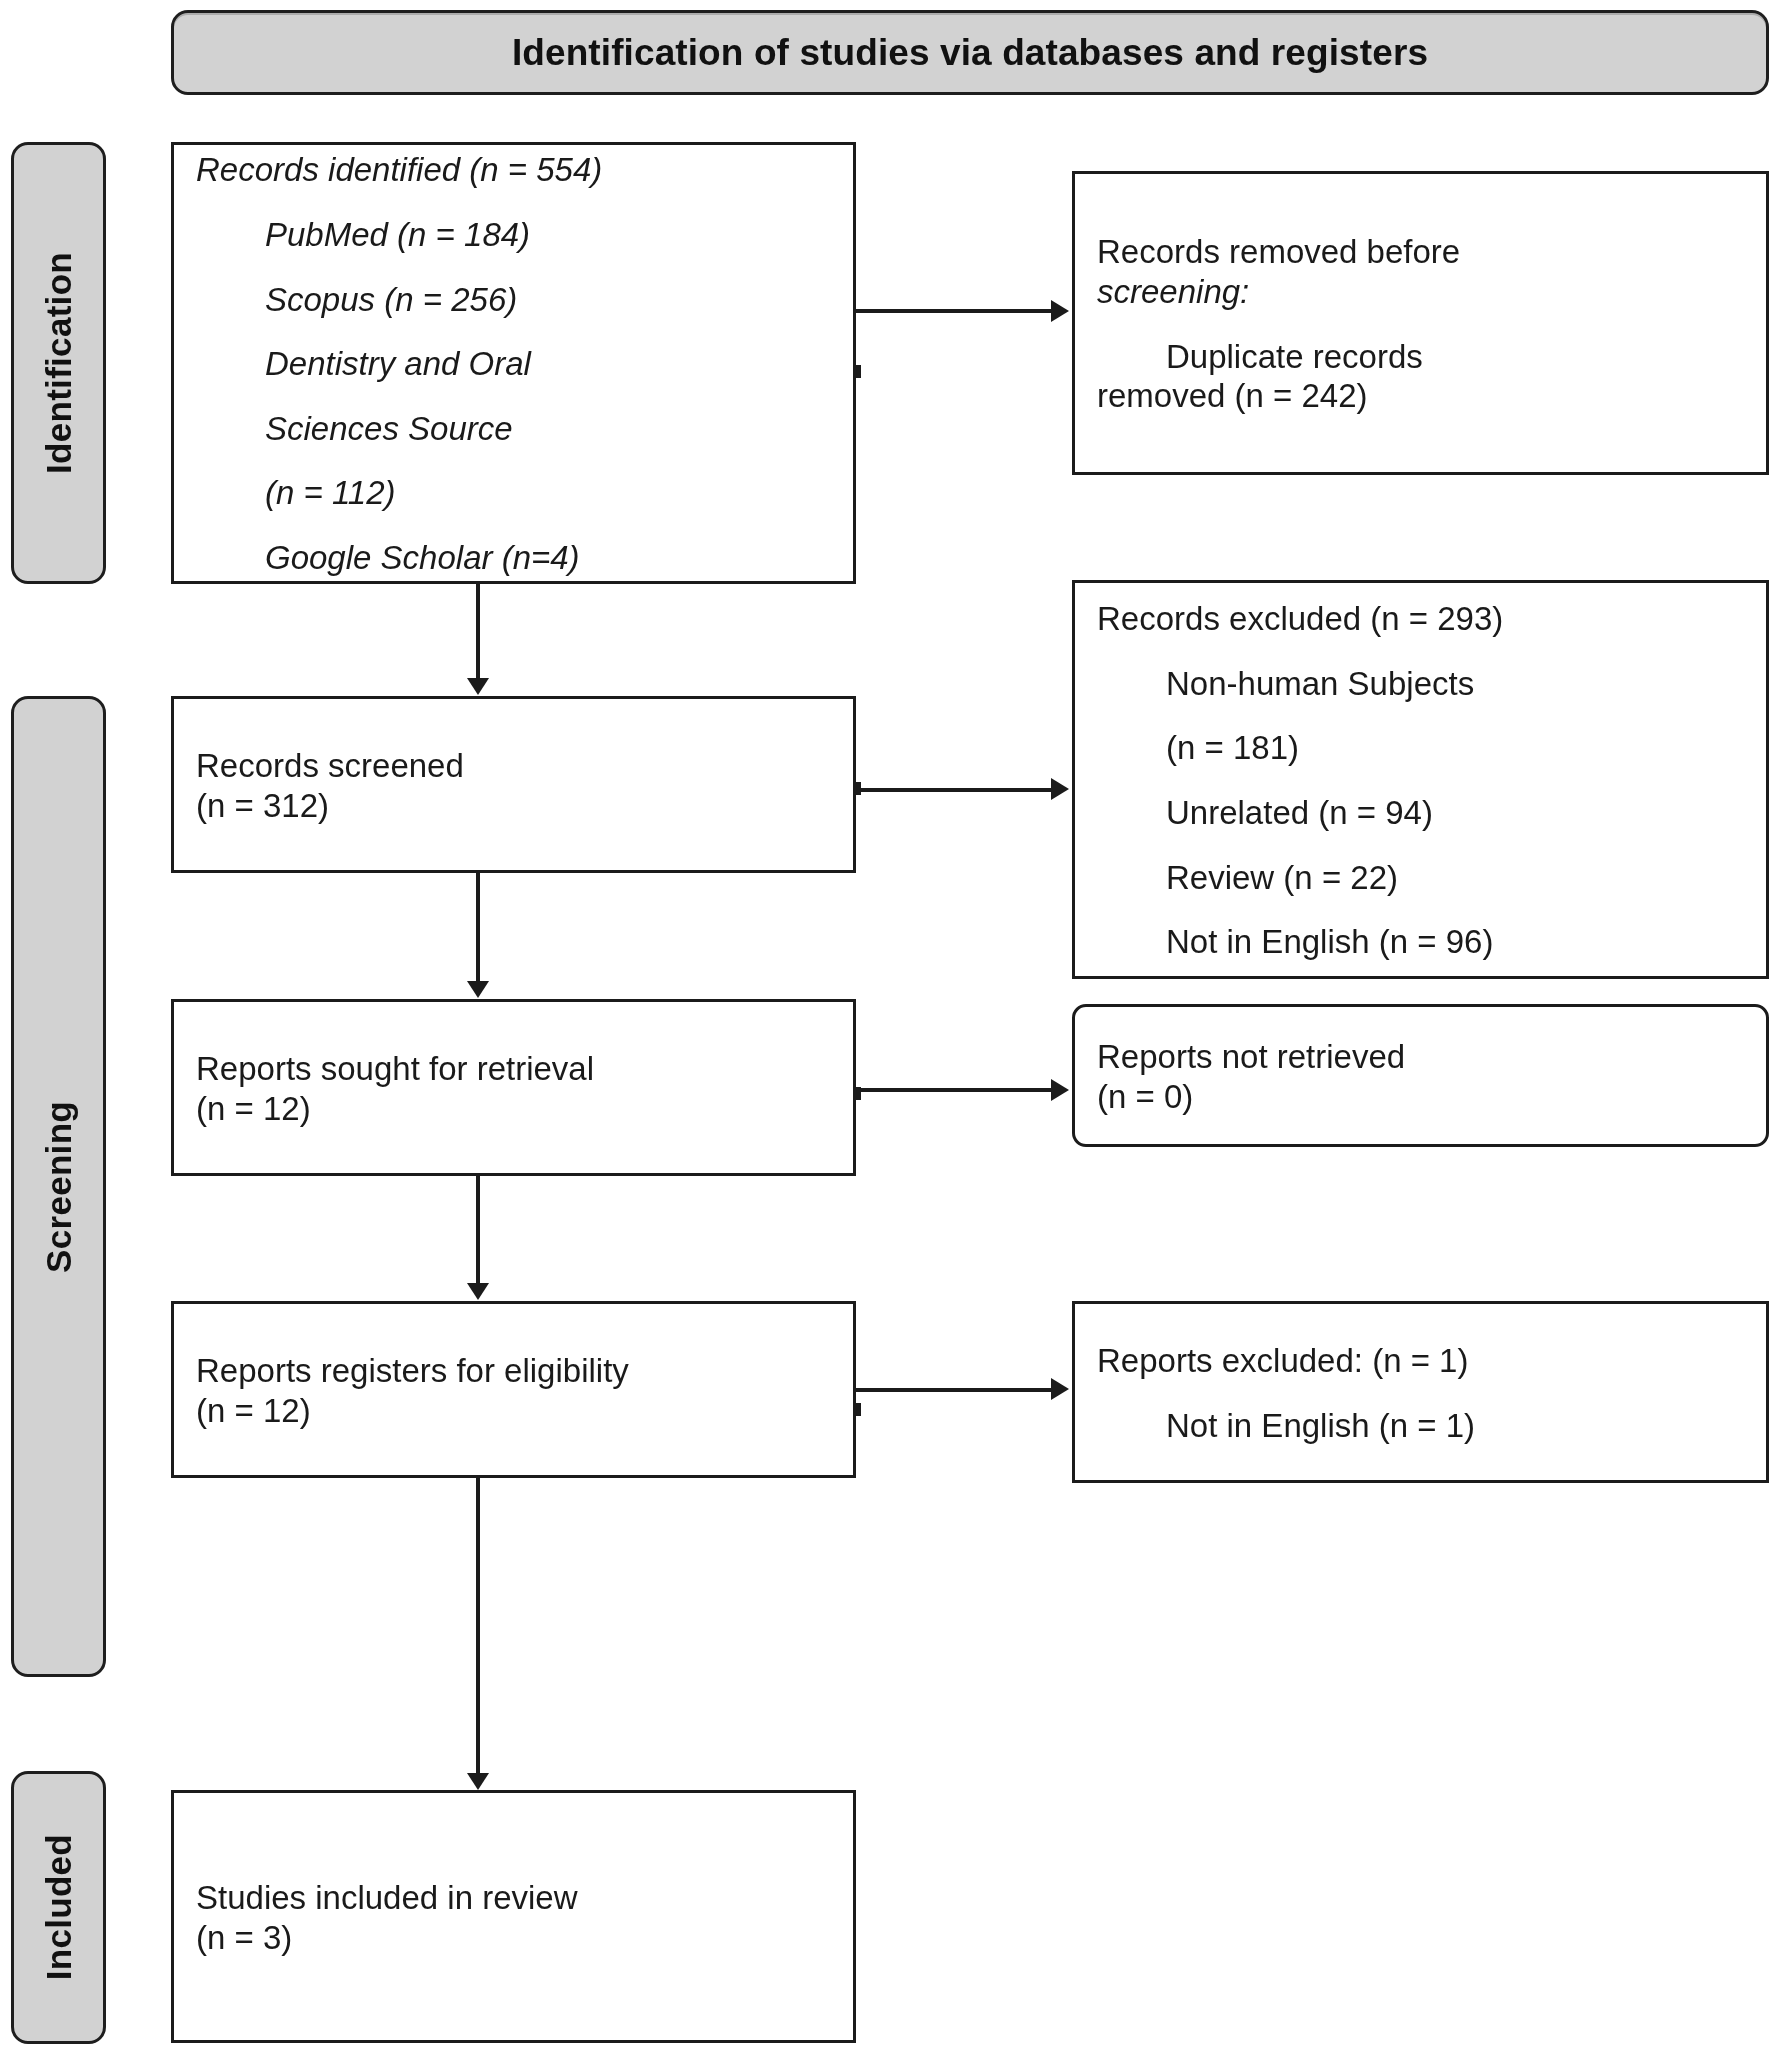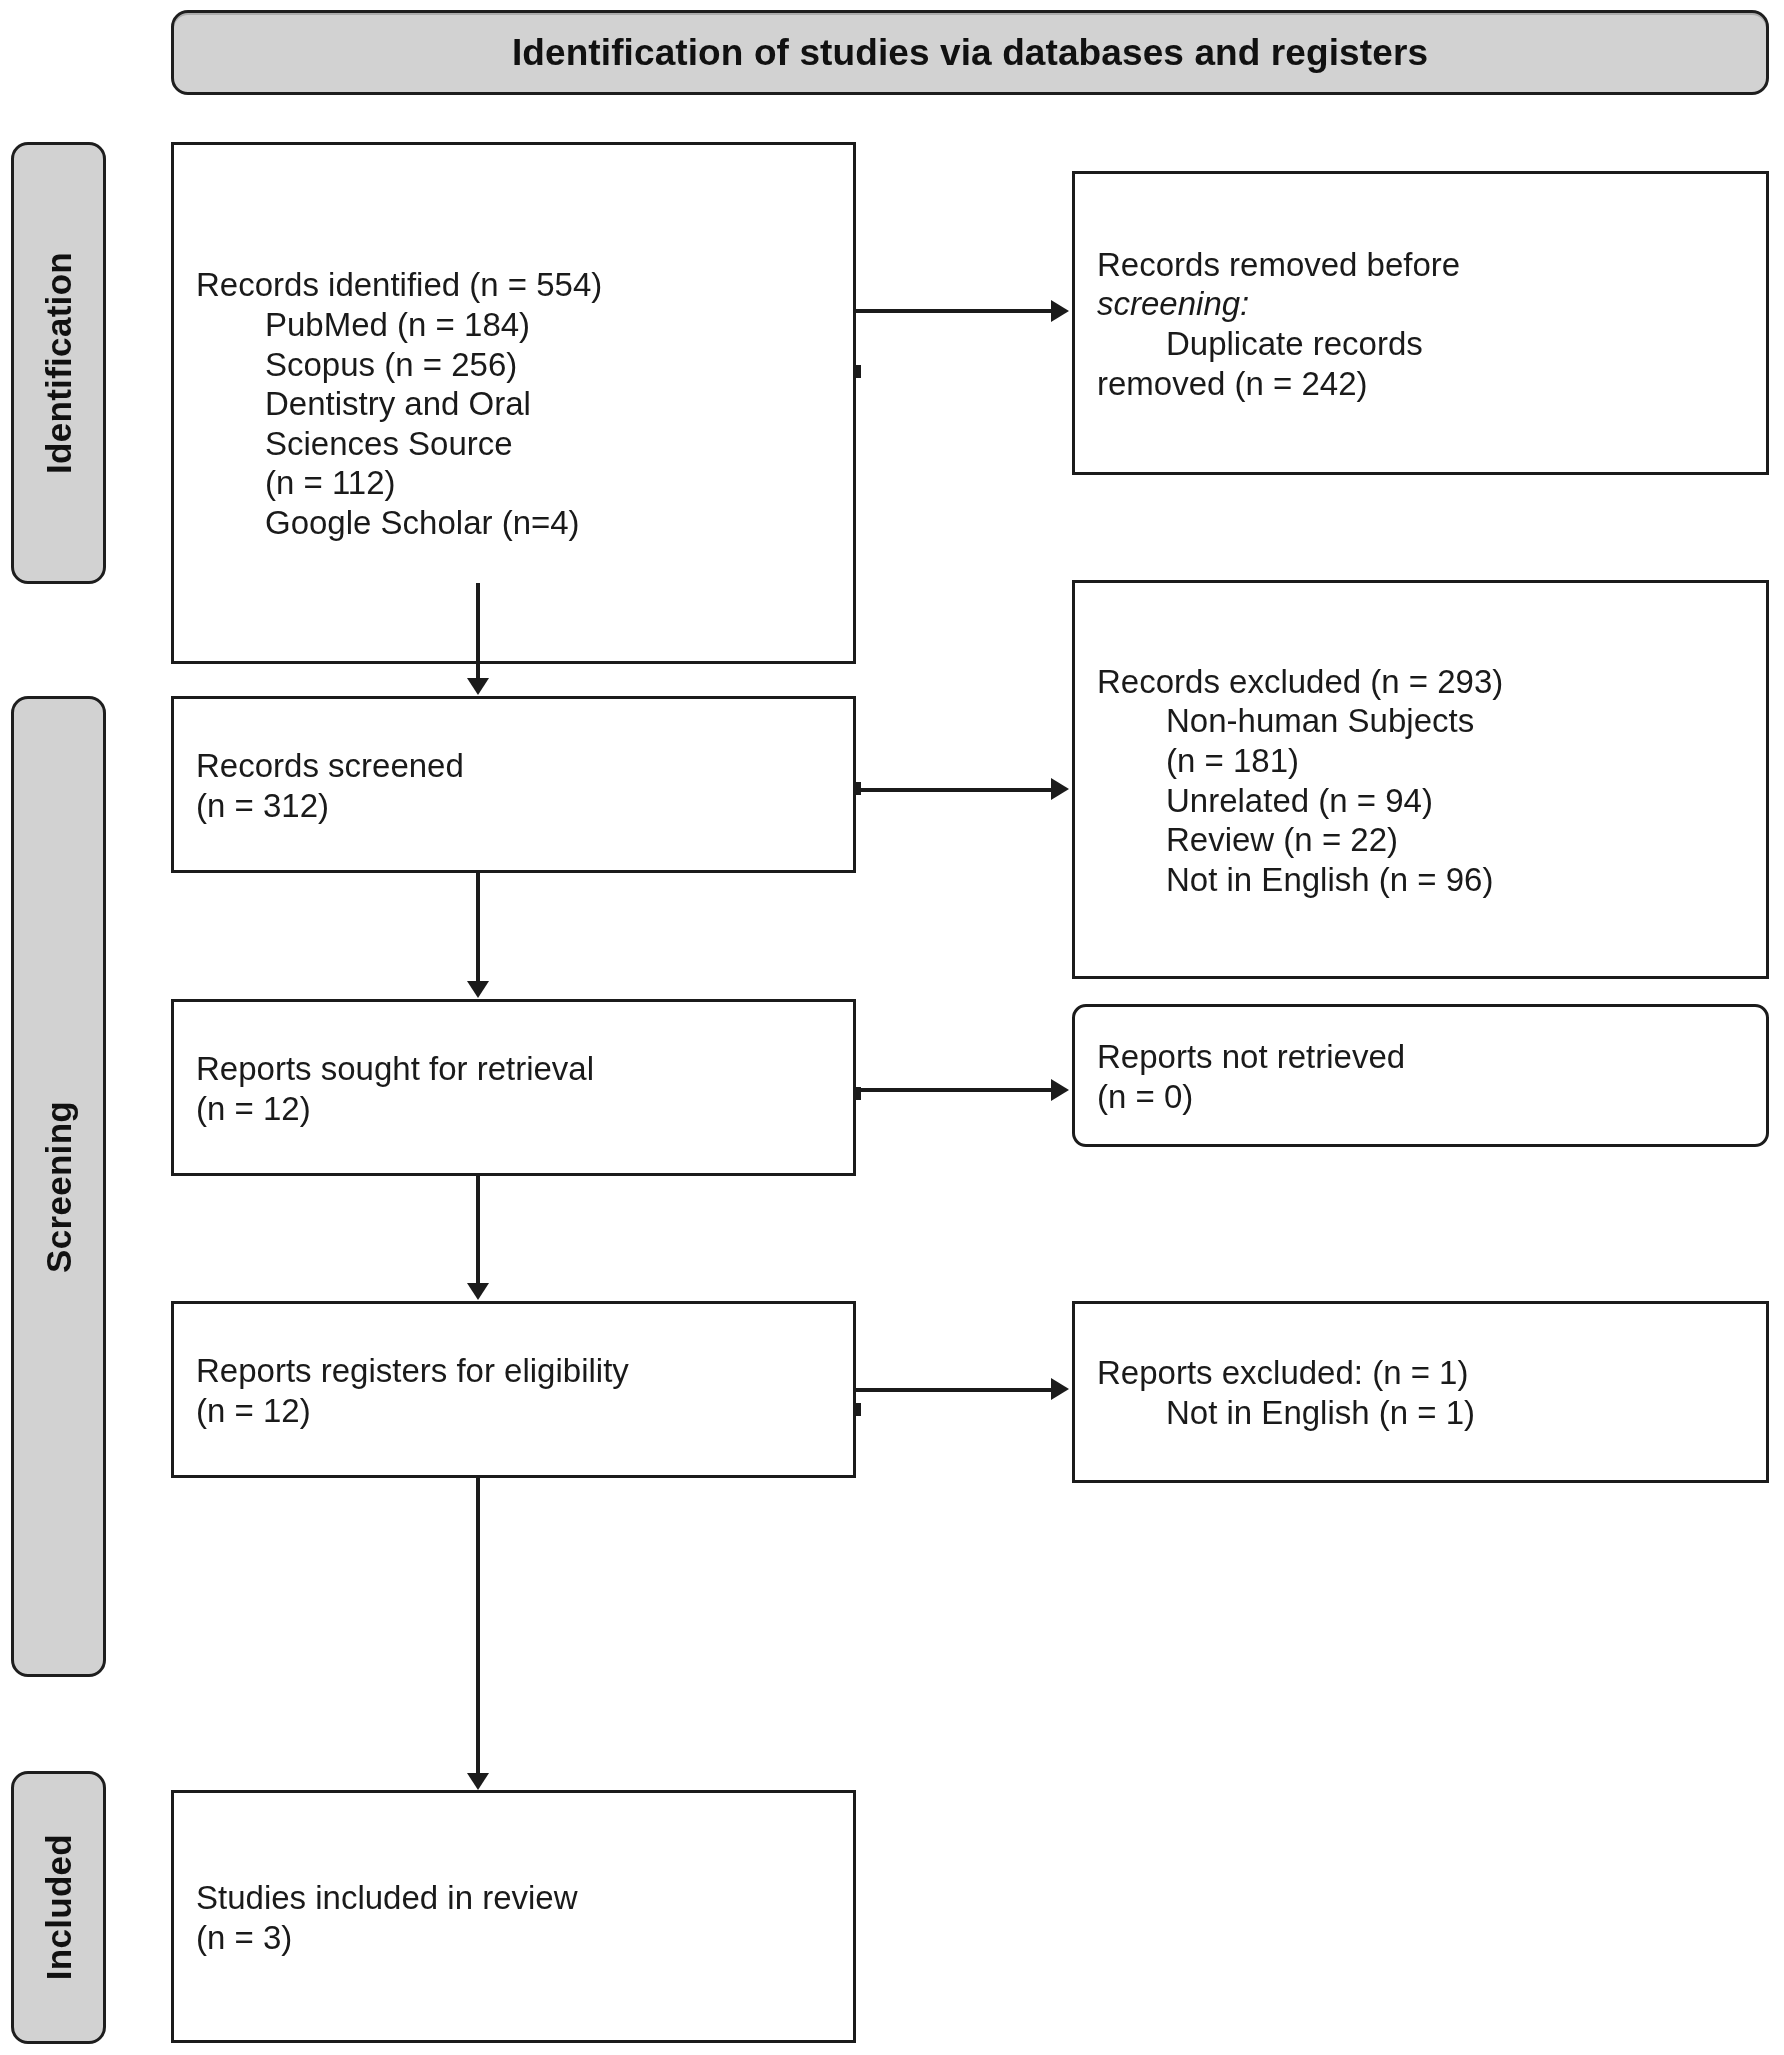--- a/index.html
+++ b/index.html
@@ -61,21 +61,21 @@
     display:flex;
     flex-direction:column;
     justify-content:center;
   }
   .box .ln{
     font-size:33px;
     line-height:1.20;
     white-space:nowrap;
     color:#1a1a1a;
   }
-  .box .ln.ind{padding-left:69px;}
+  .box .ln.ind{padding-left:69px;margin-top:25px;}
   .box .ln.it{font-style:italic;}
 
   
   .vline{background:#1b1b1b;width:3.5px;}
   .hline{background:#1b1b1b;height:3.5px;}
   .arrow-down{
     width:0;height:0;
     border-left:11px solid transparent;
     border-right:11px solid transparent;
     border-top:17px solid #1b1b1b;
@@ -102,21 +102,21 @@
   </div>
 
   <div class="abs phase" style="left:11px;top:696px;width:95px;height:981px;">
     <span>Screening</span>
   </div>
 
   <div class="abs phase" style="left:11px;top:1771px;width:95px;height:273px;">
     <span>Included</span>
   </div>
 
-  <div class="abs box" style="left:171px;top:142px;width:685px;height:522px;">
+  <div class="abs box" style="left:171px;top:142px;width:685px;height:442px;font-style:italic;">
     <div class="ln">Records identified (n = 554)</div>
     <div class="ln ind">PubMed (n = 184)</div>
     <div class="ln ind">Scopus (n = 256)</div>
     <div class="ln ind">Dentistry and Oral</div>
     <div class="ln ind">Sciences Source</div>
     <div class="ln ind">(n = 112)</div>
     <div class="ln ind">Google Scholar (n=4)</div>
   </div>
 
   <div class="abs hline" style="left:856px;top:309px;width:196px;"></div>

